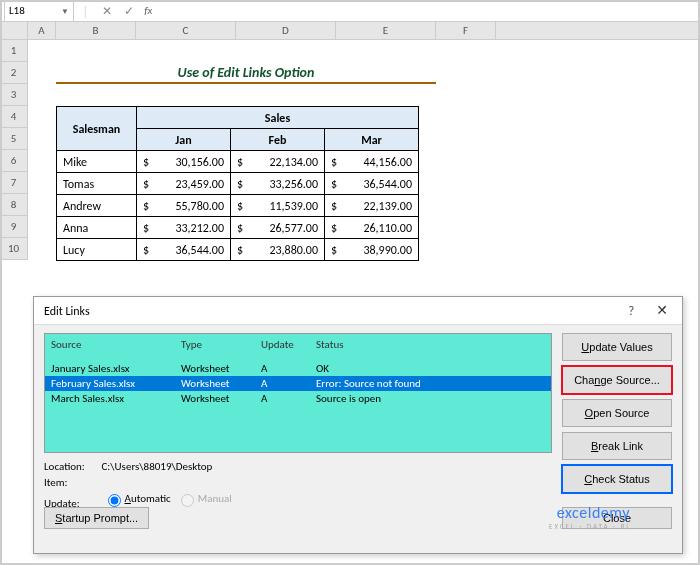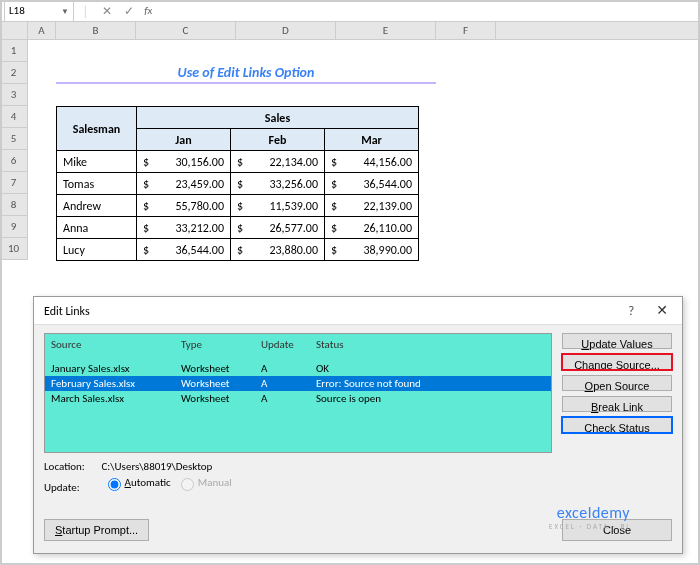--- a/index.html
+++ b/index.html
@@ -25,21 +25,21 @@
 .col-D { width: 100px; }
 .col-E { width: 100px; }
 .col-F { width: 60px; }
 
 .rows { display: flex; }
 .row-headers { width: 28px; background: #e6e6e6; border-right: 1px solid #ccc; }
 .row-h { height: 22px; text-align: center; font-size: 11px; color: #555; border-bottom: 1px solid #ccc; line-height: 22px; }
 .cells { position: relative; flex: 1; }
 
 
-.title-banner { position: absolute; left: 28px; top: 22px; width: 380px; height: 22px; text-align: center; font-weight: bold; font-style: italic; color: #3b82f6; font-size: 14px; line-height: 22px; border-bottom: 2px solid #c4b5fd; }
+.title-banner { position: absolute; left: 28px; top: 22px; width: 380px; height: 22px; text-align: center; font-weight: bold; font-style: italic; color: #14532d; font-size: 14px; line-height: 22px; border-bottom: 2px solid #a16207; }
 
 
 .data-table { position: absolute; left: 28px; top: 66px; border-collapse: collapse; }
 .data-table th, .data-table td { border: 1px solid #000; height: 22px; padding: 0 6px; }
 .data-table th { background: #deebf6; font-weight: bold; text-align: center; }
 .salesman-h { width: 80px; }
 .month-h { width: 94px; }
 .data-table td.name { text-align: left; }
 .data-table td.num { text-align: left; position: relative; }
 .cur { float: left; }
@@ -63,26 +63,26 @@
 .link-row { display: flex; padding: 1px 6px; }
 .link-row.selected { background: #0078d7; color: #fff; }
 
 .info-lines { margin-top: 6px; font-size: 11px; line-height: 16px; }
 .info-lines .lbl { display: inline-block; width: 55px; }
 .radio-group { display: inline-flex; align-items: flex-end; gap: 4px; }
 .radio-group input { margin-left: 6px; }
 .radio-disabled { color: #aaa; }
 
 .btn-col { width: 110px; display: flex; flex-direction: column; gap: 5px; }
-.dlg-btn { height: 16px; background: #e1e1e1; border: 1px solid #adadad; font-size: 11px; cursor: pointer; text-align: center; line-height: 20px; padding: 0 4px; }
+.dlg-btn { height: 28px; background: #e1e1e1; border: 1px solid #adadad; font-size: 11px; cursor: pointer; text-align: center; line-height: 20px; padding: 0 4px; }
 .dlg-btn u { text-decoration: underline; }
 .btn-red { outline: 2px solid #e81123; outline-offset: -1px; }
 .btn-blue { outline: 2px solid #0066ff; outline-offset: -1px; }
 
-.dlg-footer { position: absolute; bottom: 12px; left: 10px; right: 10px; display: flex; align-items: center; }
+.dlg-footer { position: absolute; bottom: 24px; left: 10px; right: 10px; display: flex; align-items: center; }
 .startup-btn { height: 22px; background: #e1e1e1; border: 1px solid #adadad; font-size: 11px; padding: 0 10px; cursor: pointer; }
 .close-btn { margin-left: auto; width: 110px; height: 22px; background: #e1e1e1; border: 1px solid #adadad; font-size: 11px; cursor: pointer; }
 
 
 .watermark { position: absolute; right: 70px; bottom: 34px; text-align: right; }
 .watermark .main { color: #3b82f6; font-size: 16px; font-weight: 500; letter-spacing: 0.5px; }
 .watermark .sub { color: #aaa; font-size: 7px; letter-spacing: 2px; }
 
 
 .frame { position: absolute; inset: 0; border: 2px solid #ccc; pointer-events: none; }
@@ -253,20 +253,21 @@
             <div class="link-row">
               <span>March Sales.xlsx</span>
               <span>Worksheet</span>
               <span>A</span>
               <span>Source is open</span>
             </div>
           </div>
       </div>
       <div class="info-lines">
         <div><span class="lbl">Location:</span> <span>C:\Users\88019\Desktop</span></div>
+        <div><span class="lbl">Item:</span></div>
         <div>
           <span class="lbl">Update:</span>
           <span class="radio-group">
             <input type="radio" checked="" style="">
             <span><u>A</u><span>utomatic</span></span>
             <input type="radio" disabled="" style="">
             <span class="radio-disabled">Manual</span>
           </span>
         </div>
       </div>

